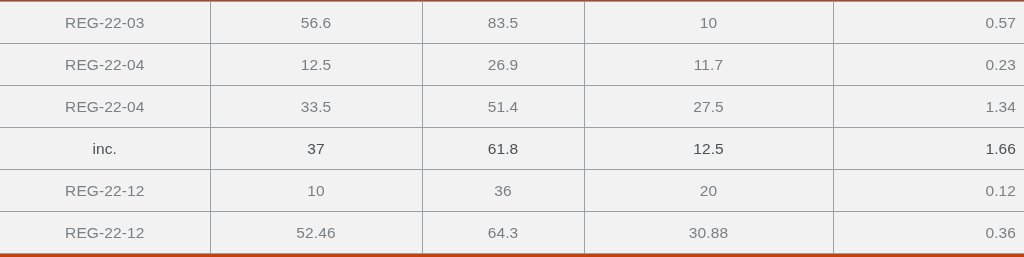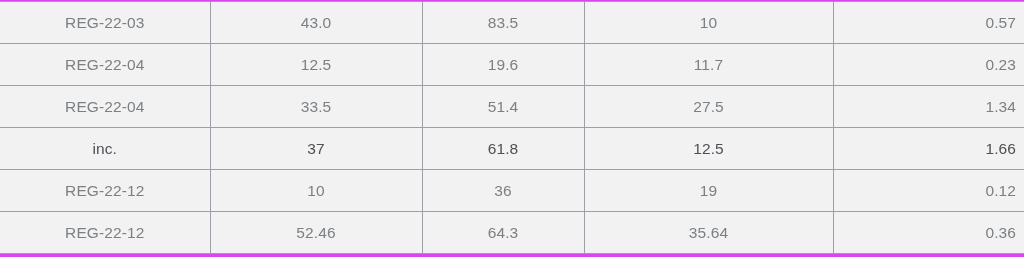--- a/index.html
+++ b/index.html
@@ -12,21 +12,21 @@
     height: 257px;
     overflow: hidden;
     font-family: "Liberation Sans", sans-serif;
   }
 
   #table-viewport {
     position: relative;
     width: 1024px;
     height: 257px;
     overflow: hidden;
-    background: #d946ef;
+    background: #c2410c;
   }
 
   table.data-table {
     border-collapse: collapse;
     table-layout: fixed;
     width: 1024px;
     
     margin-top: 1px;
     background: #f2f2f2;
   }
@@ -74,29 +74,29 @@
     <colgroup>
       <col class="c0">
       <col class="c1">
       <col class="c2">
       <col class="c3">
       <col class="c4">
     </colgroup>
     <tbody>
       <tr>
         <td class="col-0">REG-22-03</td>
-        <td class="col-1">43.0</td>
+        <td class="col-1">56.6</td>
         <td class="col-2">83.5</td>
         <td class="col-3">10</td>
         <td class="col-4">0.57</td>
       </tr>
       <tr>
         <td class="col-0">REG-22-04</td>
         <td class="col-1">12.5</td>
-        <td class="col-2">19.6</td>
+        <td class="col-2">26.9</td>
         <td class="col-3">11.7</td>
         <td class="col-4">0.23</td>
       </tr>
       <tr>
         <td class="col-0">REG-22-04</td>
         <td class="col-1">33.5</td>
         <td class="col-2">51.4</td>
         <td class="col-3">27.5</td>
         <td class="col-4">1.34</td>
       </tr>
@@ -104,25 +104,25 @@
         <td class="col-0">inc.</td>
         <td class="col-1">37</td>
         <td class="col-2">61.8</td>
         <td class="col-3">12.5</td>
         <td class="col-4">1.66</td>
       </tr>
       <tr>
         <td class="col-0">REG-22-12</td>
         <td class="col-1">10</td>
         <td class="col-2">36</td>
-        <td class="col-3">19</td>
+        <td class="col-3">20</td>
         <td class="col-4">0.12</td>
       </tr>
       <tr>
         <td class="col-0">REG-22-12</td>
         <td class="col-1">52.46</td>
         <td class="col-2">64.3</td>
-        <td class="col-3">35.64</td>
+        <td class="col-3">30.88</td>
         <td class="col-4">0.36</td>
       </tr>
     </tbody>
   </table>
 </div>
 
 </body></html>

